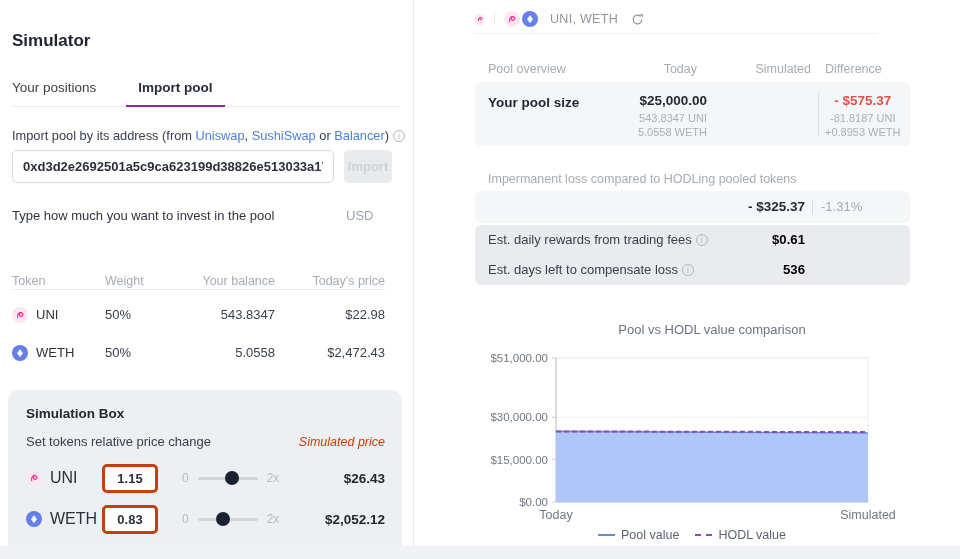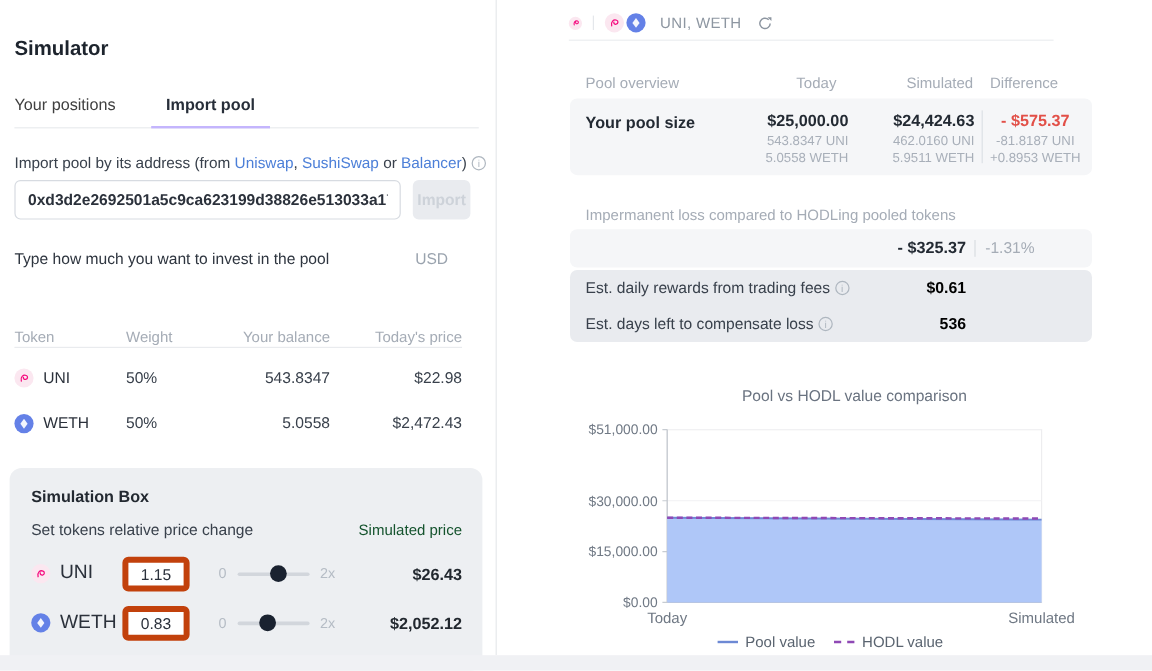--- a/index.html
+++ b/index.html
@@ -7,21 +7,21 @@
     font-family:"Liberation Sans", sans-serif; color:#2b313b; overflow:hidden; }
   #app { position:relative; width:960px; height:559px; }
 
   
   #left { position:absolute; left:0; top:0; width:413px; height:546px; background:#fff;margin-top:24px; }
   #panel-divider { position:absolute; left:413px; top:0; width:1px; height:546px; background:#e7e9ec; }
   #page-title { position:absolute; left:12px; top:7px; font-size:17px; font-weight:700; color:#1d242d; }
 
   #tabs { position:absolute; left:12px; right:14px; top:56px; display:flex; border-bottom:1px solid #e9ebee; }
   .tab { font-size:13.5px; color:#404040; padding:0 0 11px 0; margin-right:30px; cursor:pointer; }
-  .tab.active { color:#272e39; font-weight:700; border-bottom:2px solid #c4b5fd; margin-bottom:-1px; padding:0 12px 10px 12px; }
+  .tab.active { color:#272e39; font-weight:700; border-bottom:2px solid #a21caf; margin-bottom:-1px; padding:0 12px 10px 12px; }
 
   #import-label { position:absolute; left:12px; top:104px; font-size:12.8px; color:#39414c; }
   #import-label a { color:#4c7fd8; text-decoration:none; cursor:pointer; }
   .info-i { display:inline-block; width:12px; height:12px; border:1px solid #aeb6bf; border-radius:50%;
     color:#aeb6bf; font-size:8.5px; line-height:11px; text-align:center; vertical-align:1px; margin-left:4px; }
   .info-i::after { content:"i"; }
 
   #addr-input { position:absolute; left:12px; top:126px; width:322px; height:33px; border:1px solid #d7dbe1;
     border-radius:5px; padding:0 10px; font-size:13px; font-weight:600; color:#2b313b; font-family:inherit; }
   #import-btn { position:absolute; left:344px; top:126px; width:48px; height:33px; background:#e9ebef;
@@ -44,25 +44,25 @@
   .tok { width:16px; height:16px; border-radius:50%; display:inline-flex; align-items:center; justify-content:center; flex:0 0 16px; }
   .tok.uni { background:#fbe7f0; }
   .tok.weth { background:#6481e7; }
   .tok.sm { width:11px; height:11px; flex:0 0 11px; }
   .tok svg { display:block; }
 
   
   #simbox { position:absolute; left:8px; top:366px; width:394px; height:169px; background:#edeff2; border-radius:10px; }
   #simbox-title { position:absolute; left:18px; top:16px; font-size:13.5px; font-weight:700; color:#232931; }
   #simbox-sub { position:absolute; left:18px; top:44px; font-size:13px; color:#39414c; }
-  #simbox-priceh { position:absolute; right:17px; top:45px; font-size:12.5px; color:#14532d; }
+  #simbox-priceh { position:absolute; right:17px; top:45px; font-size:12.5px; color:#c2410c;font-style:italic; }
   .sb-row { position:absolute; left:18px; right:17px; height:40px; display:flex; align-items:center; }
   .sb-row .tname { width:52px; margin-left:8px; }
-  .sb-input { width:56px; height:29px; border:5px solid #c2410c; border-radius:5px; text-align:center;
-    font-size:13px; font-weight:400; color:#2b313b; font-family:inherit; background:#fff; }
+  .sb-input { width:56px; height:29px; border:3px solid #c2410c; border-radius:5px; text-align:center;
+    font-size:13px; font-weight:700; color:#2b313b; font-family:inherit; background:#fff; }
   .sl-min { margin-left:24px; font-size:12px; color:#b5bcc5; }
   .sl-max { font-size:12px; color:#b5bcc5; }
   .sl-track { position:relative; width:60px; height:3px; background:#d2d6dc; border-radius:2px; margin:0 9px; }
   .sl-knob { position:absolute; top:-6px; width:14px; height:14px; border-radius:50%; background:#1a2230; cursor:grab; }
   .sb-price { margin-left:auto; font-size:13.5px; font-weight:700; color:#22282f; }
 
   
   #pair-header { position:absolute; left:474px; top:10px; height:18px; display:flex; align-items:center; }
   .vdiv-sm { width:1px; height:12px; background:#e4e7eb; margin:0 9px; }
   #pair-label { margin-left:12px; font-size:12.5px; color:#8d96a1; letter-spacing:0.3px; }
@@ -231,25 +231,20 @@
     <span class="po-h" style="right:149px;">Simulated</span>
     <span class="po-h" style="left:825px;">Difference</span>
 
     <div id="po-row">
       <span id="po-label">Your pool size</span>
       <div class="po-col" style="right:203px;">
         <div class="po-main">$25,000.00</div>
         <div class="po-sub">543.8347 UNI</div>
         <div class="po-sub">5.0558 WETH</div>
       </div>
-      <div class="po-col" style="right:98px;">
-        <div class="po-main">$24,424.63</div>
-        <div class="po-sub">462.0160 UNI</div>
-        <div class="po-sub">5.9511 WETH</div>
-      </div>
       <span id="po-vdiv"></span>
       <div class="po-col" id="po-diff" style="left:350px;">
         <div class="po-main neg-red">- $575.37</div>
         <div class="po-sub">-81.8187 UNI</div>
         <div class="po-sub">+0.8953 WETH</div>
       </div>
     </div>
 
     <span id="il-caption">Impermanent loss compared to HODLing pooled tokens</span>
 

